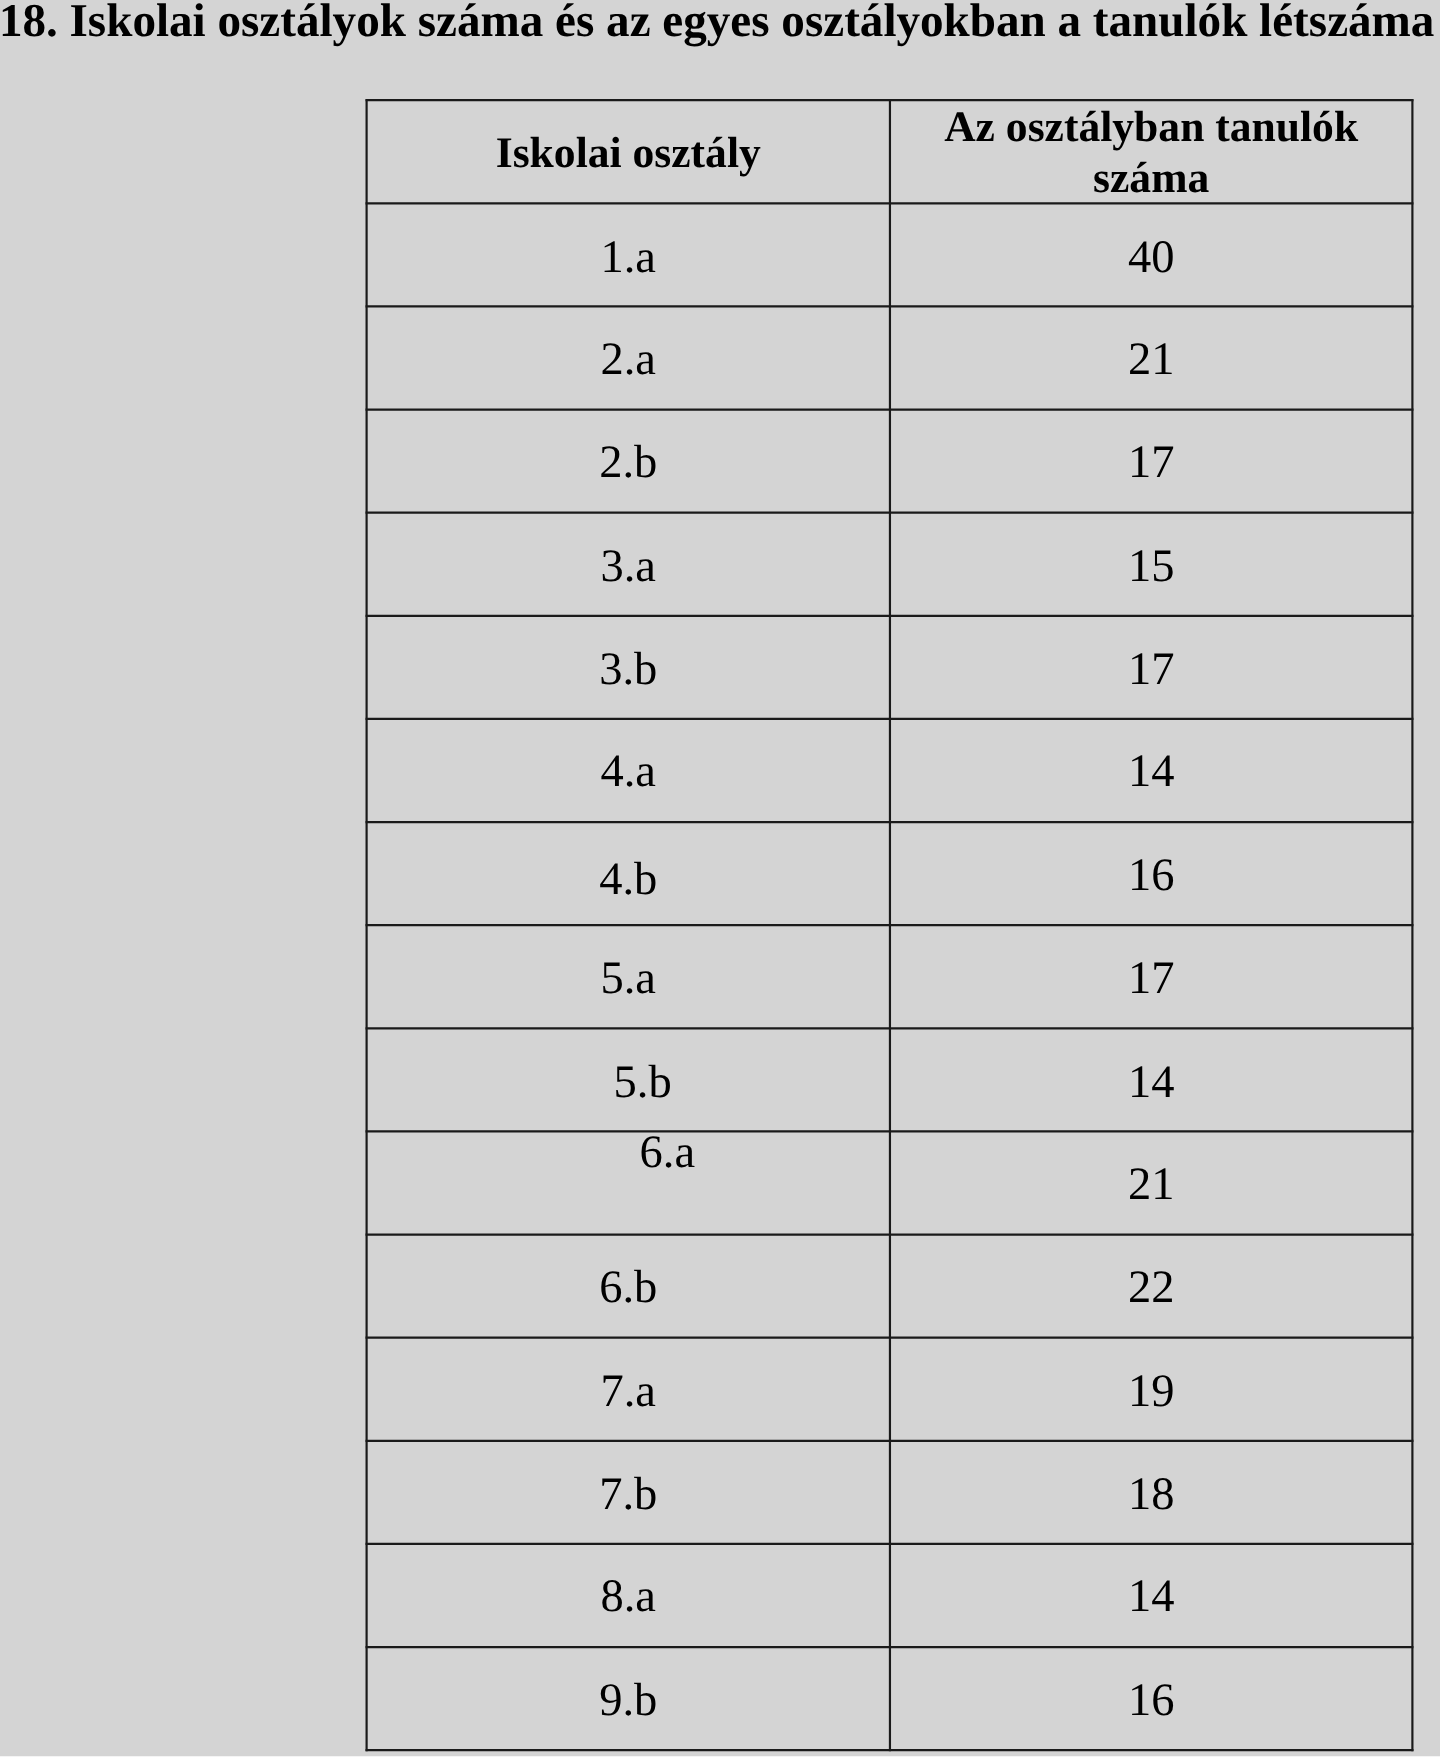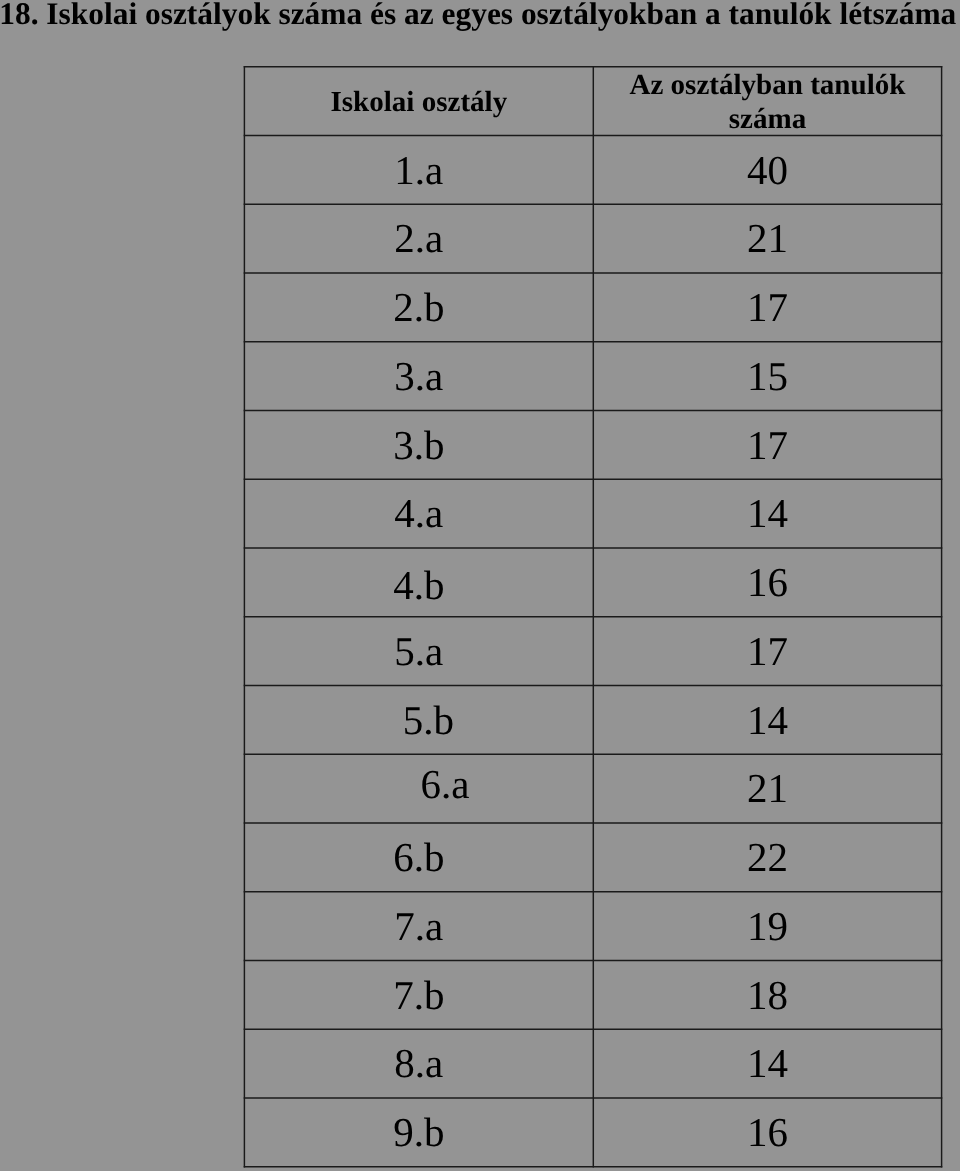--- a/index.html
+++ b/index.html
@@ -66,39 +66,39 @@
     stroke-width: 1.45;
     fill: none;
   }
   .cells { position: absolute; left: 0; top: 0; }
   .cell {
     position: absolute;
     display: flex;
     align-items: center;
     justify-content: center;
     text-align: center;
-    font-size: 41px;
+    font-size: 31px;
     line-height: 1;
     white-space: nowrap;
     padding-top: 0.6px;
     box-sizing: border-box;
   }
   .cell.hdr {
     font-weight: bold;
     font-size: 29.05px;
     line-height: 34.2px;
     white-space: normal;
     padding-top: 1.2px;
     box-sizing: border-box;
   }
 </style>
 </head>
 <body>
 
-<div class="page" style="background: #14b8a6; color: rgb(0, 0, 0);">
+<div class="page" style="background: #86efac; color: rgb(0, 0, 0);">
 
   <div class="doc-title">18. Iskolai osztályok száma és az egyes osztályokban a tanulók létszáma</div>
 
   <div class="tbl">
     <svg class="grid" viewBox="0 0 699 1102">
       <line class="rule" x1="0.4" y1="0.1" x2="0.4" y2="1101.5" style="stroke: rgb(26, 26, 26);"></line>
       <line class="rule" x1="349.3" y1="0.1" x2="349.3" y2="1101.5" style="stroke: rgb(26, 26, 26);"></line>
       <line class="rule" x1="697.6" y1="0.1" x2="697.6" y2="1101.5" style="stroke: rgb(26, 26, 26);"></line>
       <line class="rule" x1="-0.3" y1="0.8" x2="698.3" y2="0.8" style="stroke: rgb(26, 26, 26);"></line>
       <line class="rule" x1="-0.3" y1="69.55" x2="698.3" y2="69.55" style="stroke: rgb(26, 26, 26);"></line>
@@ -132,21 +132,21 @@
     <div class="cell" style="left:1.4px;top:345.55px;width:346.9px;height:66.75px">3.b</div>
     <div class="cell" style="left:350.3px;top:345.55px;width:346.3px;height:66.75px">17</div>
     <div class="cell" style="left:1.4px;top:414.3px;width:346.9px;height:66.75px">4.a</div>
     <div class="cell" style="left:350.3px;top:414.3px;width:346.3px;height:66.75px">14</div>
     <div class="cell" style="left:1.4px;top:483.05px;width:346.9px;height:72px">4.b</div>
     <div class="cell" style="left:350.3px;top:483.05px;width:346.3px;height:66.75px">16</div>
     <div class="cell" style="left:1.4px;top:551.8px;width:346.9px;height:66.75px">5.a</div>
     <div class="cell" style="left:350.3px;top:551.8px;width:346.3px;height:66.75px">17</div>
     <div class="cell" style="left:11px;top:620.55px;width:346.9px;height:66.75px">5.b</div>
     <div class="cell" style="left:350.3px;top:620.55px;width:346.3px;height:66.75px">14</div>
-    <div class="cell" style="left:1.4px;top:685px;width:399px;height:66.75px">6.a</div>
+    <div class="cell" style="left:1.4px;top:668px;width:399px;height:66.75px">6.a</div>
     <div class="cell" style="left:350.3px;top:689.3px;width:346.3px;height:66.75px">21</div>
     <div class="cell" style="left:1.4px;top:758.05px;width:346.9px;height:66.75px">6.b</div>
     <div class="cell" style="left:350.3px;top:758.05px;width:346.3px;height:66.75px">22</div>
     <div class="cell" style="left:1.4px;top:826.8px;width:346.9px;height:66.75px">7.a</div>
     <div class="cell" style="left:350.3px;top:826.8px;width:346.3px;height:66.75px">19</div>
     <div class="cell" style="left:1.4px;top:895.55px;width:346.9px;height:66.75px">7.b</div>
     <div class="cell" style="left:350.3px;top:895.55px;width:346.3px;height:66.75px">18</div>
     <div class="cell" style="left:1.4px;top:964.3px;width:346.9px;height:66.75px">8.a</div>
     <div class="cell" style="left:350.3px;top:964.3px;width:346.3px;height:66.75px">14</div>
     <div class="cell" style="left:1.4px;top:1033.05px;width:346.9px;height:66.75px">9.b</div>

